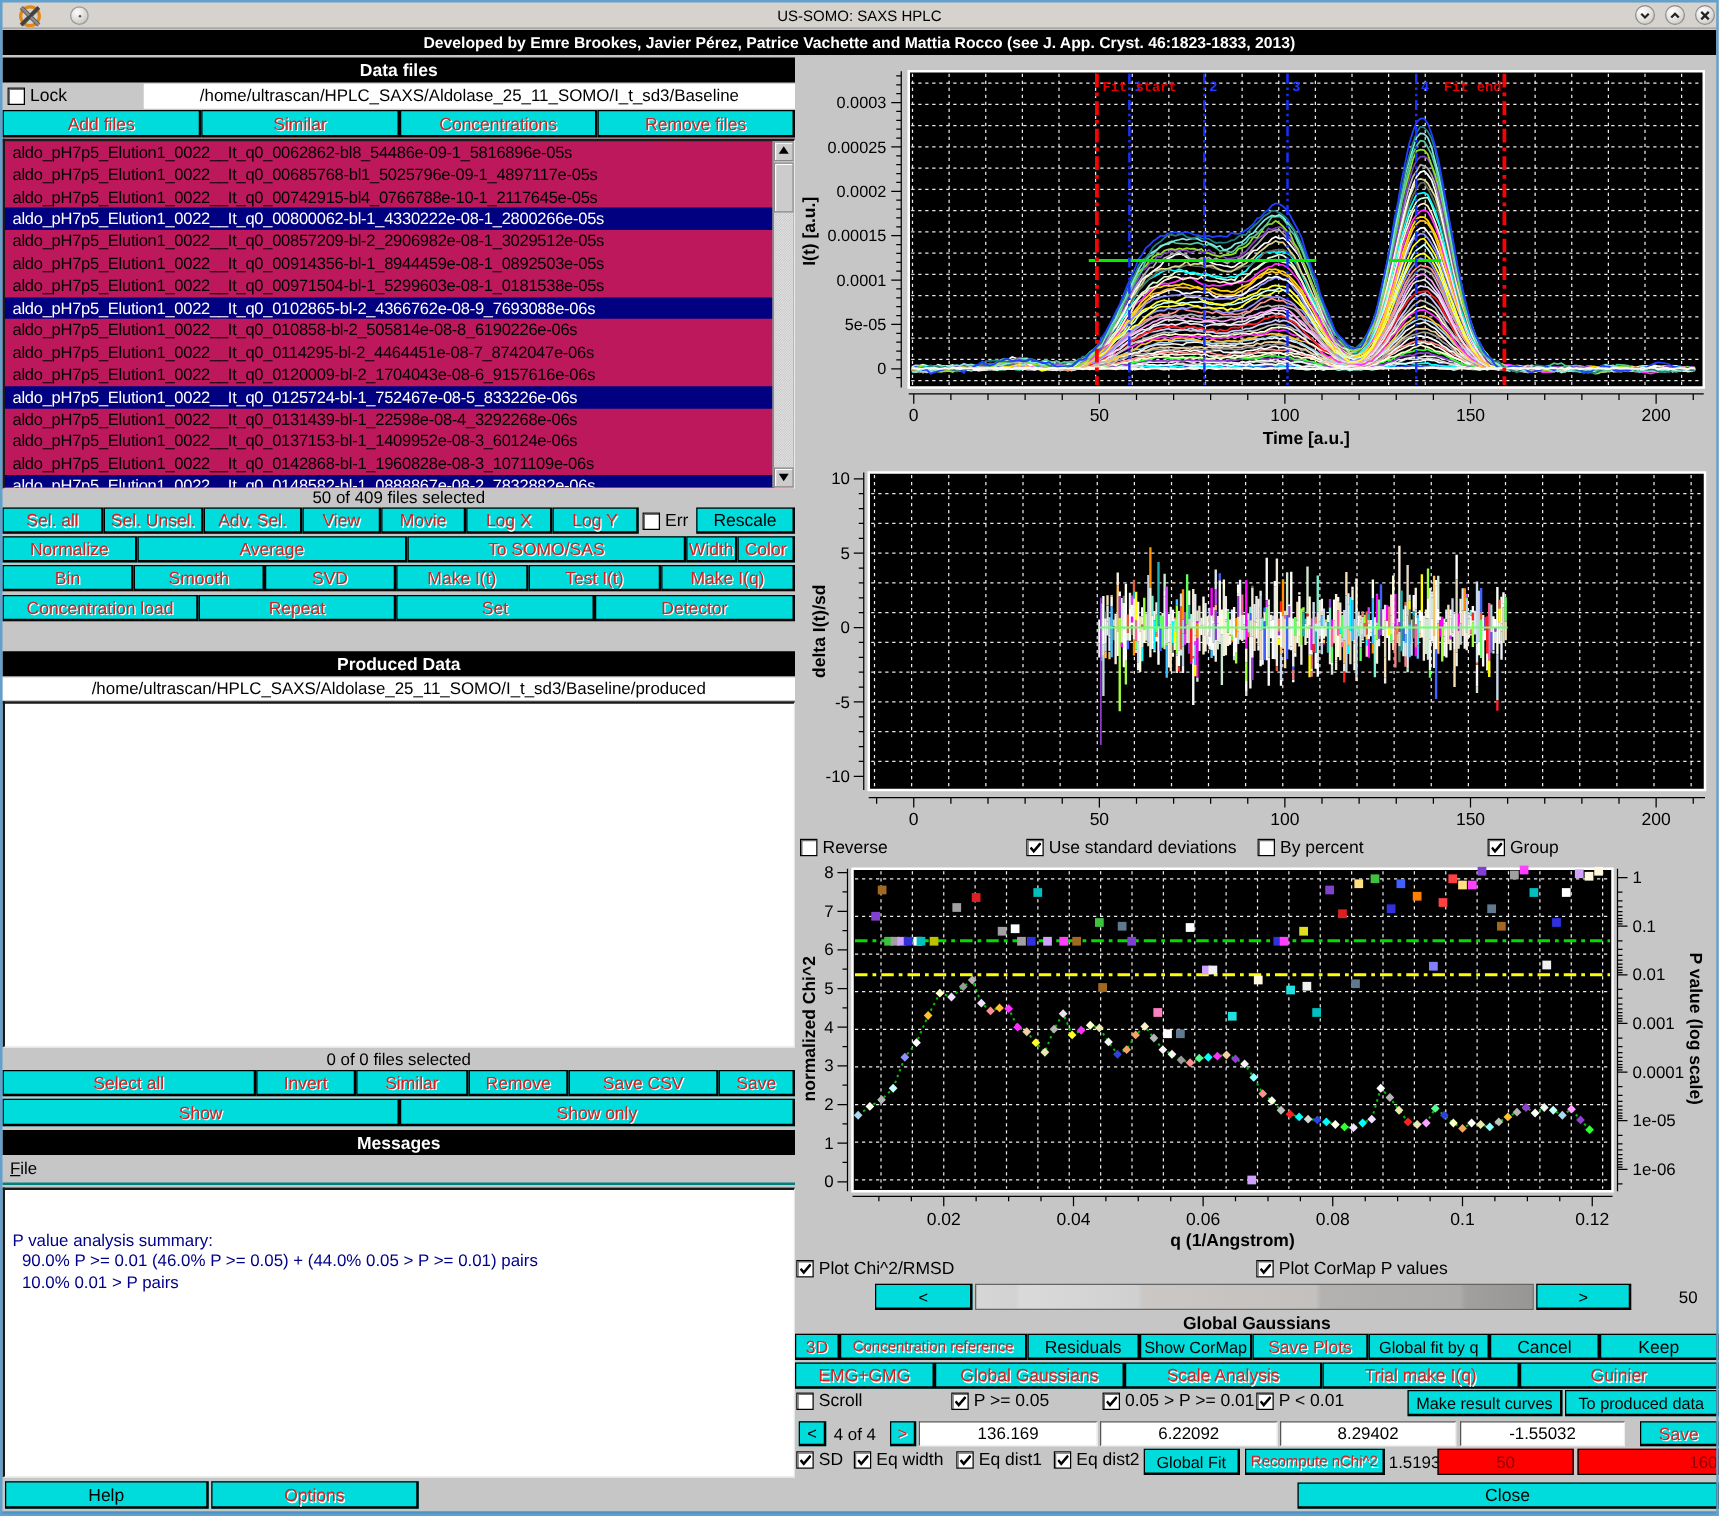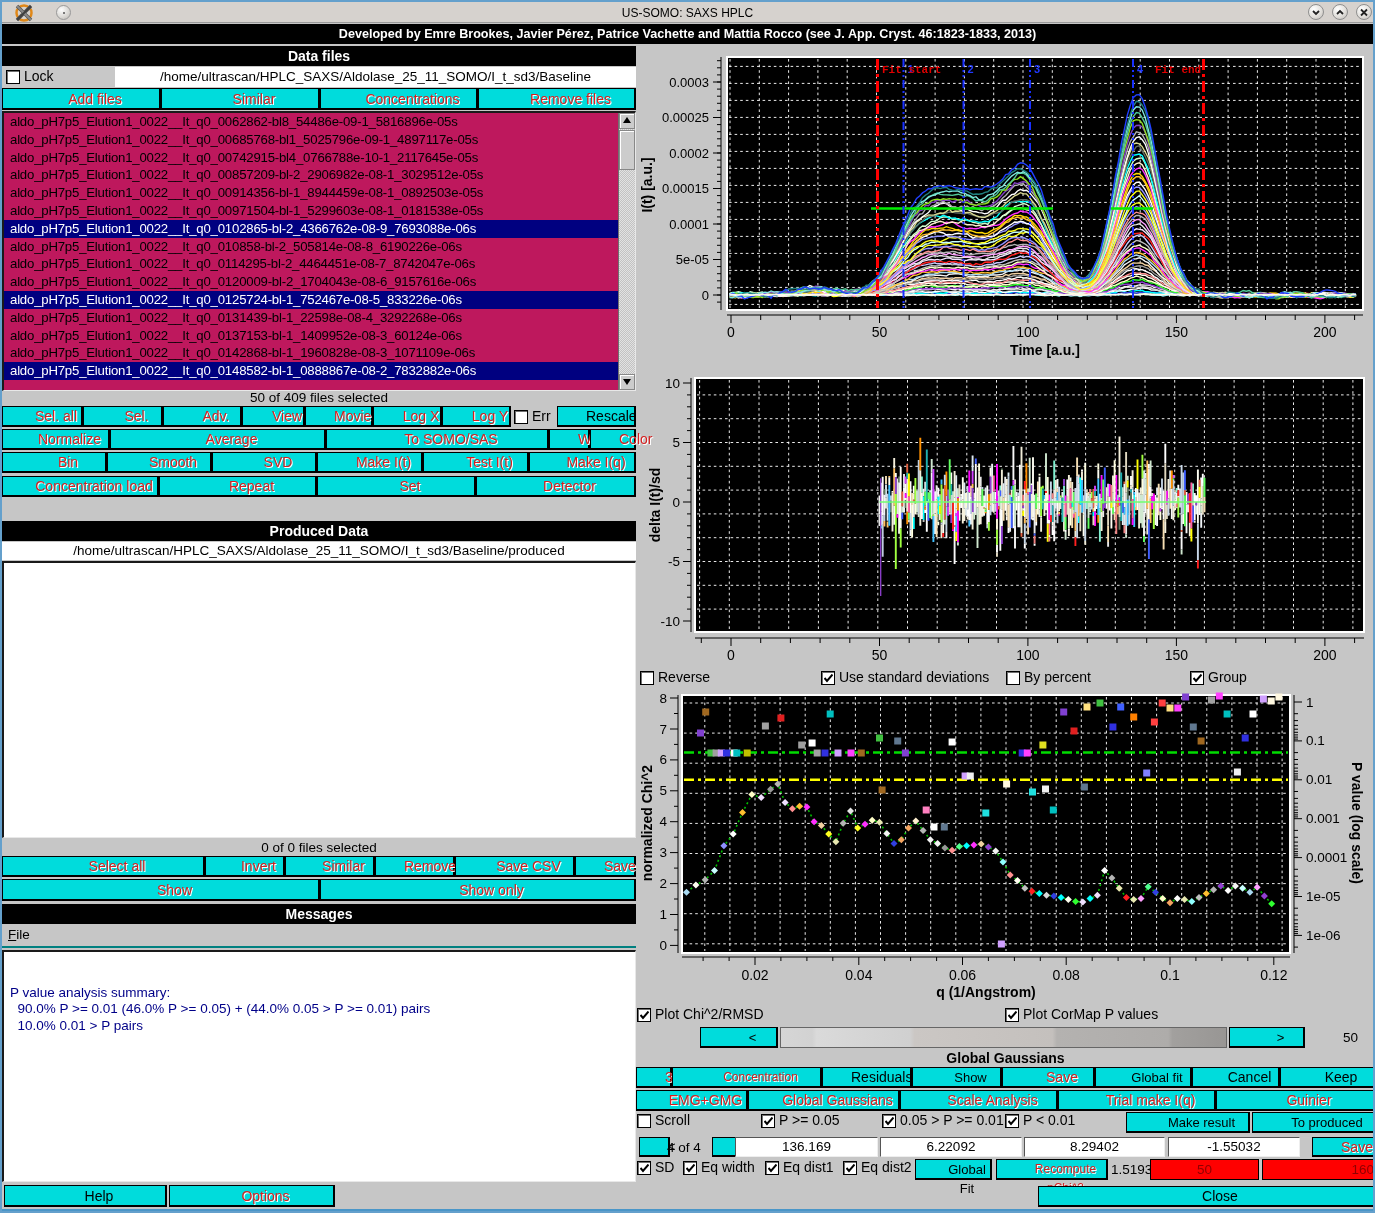--- a/index.html
+++ b/index.html
@@ -1,19 +1,19 @@
 <!DOCTYPE html>
 <html><head><meta charset="utf-8"><style>
 * { margin:0; padding:0; box-sizing:border-box; }
 html,body { width:1375px; height:1213px; overflow:hidden; }
 body { position:relative; background:#c6c6c6; font-family:"Liberation Sans", sans-serif; }
 .abs { position:absolute; }
 .hdr { position:absolute; background:#000; color:#fff; font-weight:bold; font-size:14px; text-align:center; }
 .btn { position:absolute; background:#00dcdc; border:2px solid #000; border-top-width:1px; border-left-width:1px;
-       text-align:center; color:#000;padding-left:28px; }
+       text-align:center; color:#000; }
 .btn.red { color:#d42020; text-shadow:1px 1px 0 #fff; }
 .cb { position:absolute; width:14px; height:14px; background:#fff; border:1px solid #000;
       box-shadow:inset 1px 1px 0 #707070; }
 .cbl { position:absolute; font-size:14px; color:#000; white-space:nowrap; }
 .fr { height:17.8px; font-size:13.2px; line-height:17.8px; color:#000; white-space:nowrap; overflow:hidden; padding-left:6px; letter-spacing:-0.2px;}
 .fr.sel { background:#000080; color:#fff; }
 .fld { position:absolute; background:#fff; border:1px solid #555; border-right-color:#eee; border-bottom-color:#eee;
        text-align:center; font-size:13.5px; color:#000; }
 .txt { position:absolute; color:#000; white-space:nowrap; }
 </style></head><body>
@@ -51,20 +51,21 @@
 <div class="txt" style="left:115px;top:69px;width:521px;text-align:center;font-size:13.5px">/home/ultrascan/HPLC_SAXS/Aldolase_25_11_SOMO/I_t_sd3/Baseline</div>
 <div class="btn red" style="left:2px;top:88px;width:159px;height:22px;font-size:14px;line-height:20px">Add files</div>
 <div class="btn red" style="left:161px;top:88px;width:159px;height:22px;font-size:14px;line-height:20px">Similar</div>
 <div class="btn red" style="left:320px;top:88px;width:158px;height:22px;font-size:14px;line-height:20px">Concentrations</div>
 <div class="btn red" style="left:478px;top:88px;width:158px;height:22px;font-size:14px;line-height:20px">Remove files</div>
 <div class="abs" style="left:2px;top:111px;width:634px;height:280px;background:#be185d;border:2px solid #1a1a1a;border-right:1px solid #e8e8e8;border-bottom:1px solid #e8e8e8;overflow:hidden">
 <div style="position:absolute;left:0;top:0;width:616px">
 <div class="fr">aldo_pH7p5_Elution1_0022__It_q0_0062862-bl8_54486e-09-1_5816896e-05s</div>
       <div class="fr">aldo_pH7p5_Elution1_0022__It_q0_00685768-bl1_5025796e-09-1_4897117e-05s</div>
       <div class="fr">aldo_pH7p5_Elution1_0022__It_q0_00742915-bl4_0766788e-10-1_2117645e-05s</div>
+      <div class="fr sel">aldo_pH7p5_Elution1_0022__It_q0_00800062-bl-1_4330222e-08-1_2800266e-05s</div>
       <div class="fr">aldo_pH7p5_Elution1_0022__It_q0_00857209-bl-2_2906982e-08-1_3029512e-05s</div>
       <div class="fr">aldo_pH7p5_Elution1_0022__It_q0_00914356-bl-1_8944459e-08-1_0892503e-05s</div>
       <div class="fr">aldo_pH7p5_Elution1_0022__It_q0_00971504-bl-1_5299603e-08-1_0181538e-05s</div>
       <div class="fr sel">aldo_pH7p5_Elution1_0022__It_q0_0102865-bl-2_4366762e-08-9_7693088e-06s</div>
       <div class="fr">aldo_pH7p5_Elution1_0022__It_q0_010858-bl-2_505814e-08-8_6190226e-06s</div>
       <div class="fr">aldo_pH7p5_Elution1_0022__It_q0_0114295-bl-2_4464451e-08-7_8742047e-06s</div>
       <div class="fr">aldo_pH7p5_Elution1_0022__It_q0_0120009-bl-2_1704043e-08-6_9157616e-06s</div>
       <div class="fr sel">aldo_pH7p5_Elution1_0022__It_q0_0125724-bl-1_752467e-08-5_833226e-06s</div>
       <div class="fr">aldo_pH7p5_Elution1_0022__It_q0_0131439-bl-1_22598e-08-4_3292268e-06s</div>
       <div class="fr">aldo_pH7p5_Elution1_0022__It_q0_0137153-bl-1_1409952e-08-3_60124e-06s</div>

